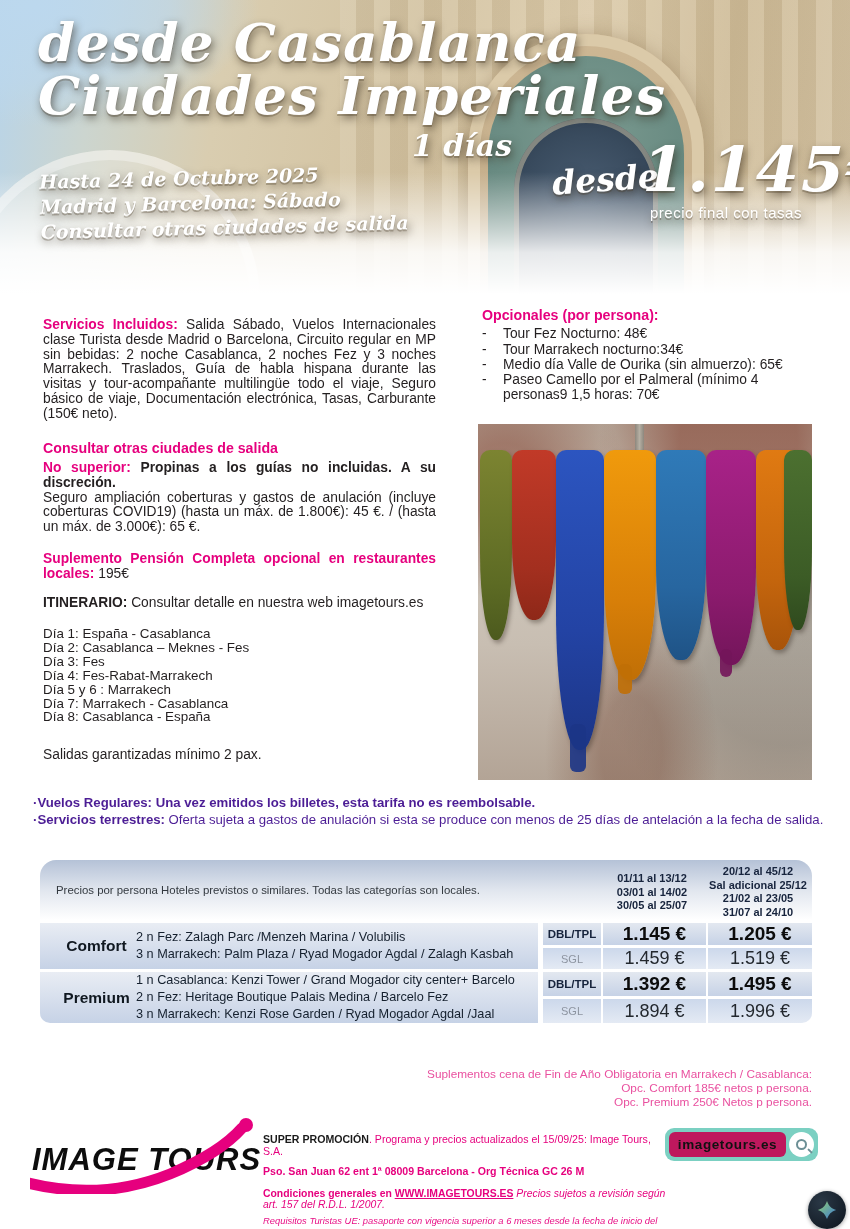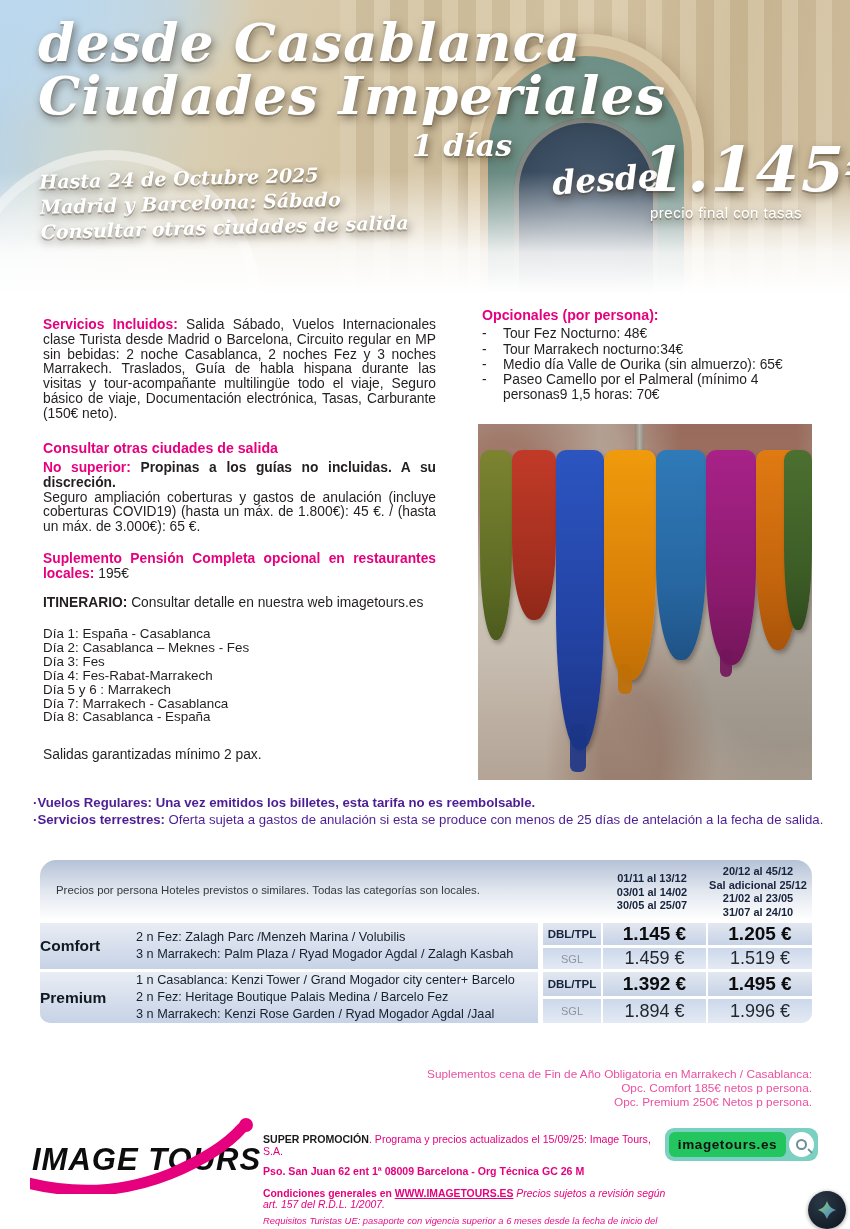--- a/index.html
+++ b/index.html
@@ -89,21 +89,21 @@
     background:linear-gradient(180deg,#b5c2d7 0%,#e2e7ef 52%,#ffffff 100%); }
   .pt-desc { width:480px; padding:24px 0 0 16px; font-size:11.4px; color:#33393f; }
   .pt-seasons { margin-left:auto; display:flex; width:272px; }
   .pt-spacer { width:60px; }
   .pt-scol { text-align:center; font-weight:700; font-size:11px; line-height:13.5px; color:#17243d; }
   .pt-scol.c1 { width:104px; padding-top:12px; }
   .pt-scol.c2 { width:108px; padding-top:5px; }
   .pt-group { display:flex; gap:5px; margin-top:3px; }
   .pt-left { width:498px; display:flex; align-items:center;
     background:linear-gradient(180deg,#e9edf4 0%,#c6d2e6 100%); }
-  .pt-cat { width:96px; font-weight:700; font-size:15.5px; color:#101820; }
+  .pt-cat { width:96px; padding-left:17px; font-weight:700; font-size:15.5px; color:#101820;text-align:center; }
   .pt-hotels { flex:1; font-size:12.7px; line-height:17px; }
   .pt-right { width:269px; display:flex; flex-direction:column; gap:3px; }
   .pt-row { flex:1; display:flex; gap:2px; }
   .pt-cell { display:flex; align-items:center; justify-content:center; }
   .pt-lab { width:58px; font-size:11.5px; font-weight:700; color:#16233c; }
   .pt-p1 { width:103px; } .pt-p2 { width:104px; }
   .pt-dbl .pt-cell { background:linear-gradient(180deg,#e3e8f0 0%,#c6d2e6 100%); }
   .pt-sgl .pt-cell { background:linear-gradient(180deg,#ccd8eb 0%,#e4eaf4 100%); }
   .pt-dbl .pt-p1,.pt-dbl .pt-p2 { font-size:19px; font-weight:700; color:#0c0c0c; }
   .pt-sgl .pt-lab { font-weight:400; color:#8d94a0; font-size:11px; }
@@ -123,21 +123,21 @@
   .ft-line1 { font-size:10.6px; margin-bottom:8px; }
   .ft-line1 .blk-b { color:#1a1a1a; font-weight:700; }
   .ft-addr { font-size:10.6px; font-weight:700; margin-bottom:11px; }
   .ft-cond { font-size:10.4px; margin-bottom:5px; font-weight:700; }
   .ft-cond a { color:#E6007E; }
   .ft-cond .it { font-weight:400; font-style:italic; }
   .ft-legal { font-size:9.4px; font-style:italic; line-height:12.5px; opacity:.95; }
 
   .searchbox { position:absolute; left:665px; top:1128px; width:153px; height:33px; background:#7BD0C2;
     border-radius:9px; display:flex; align-items:center; padding:4px; cursor:pointer; }
-  .searchbox .field { flex:1; height:25px; background:#22c55e; border-radius:6px; display:flex; align-items:center;
+  .searchbox .field { flex:1; height:25px; background:#be185d; border-radius:6px; display:flex; align-items:center;
     justify-content:center; font-weight:700; font-size:13.5px; letter-spacing:.6px; color:#111; }
   .searchbox .lens { width:25px; height:25px; margin-left:3px; background:#fff; border-radius:50%;
     display:flex; align-items:center; justify-content:center; }
   .lens .glass { position:relative; width:11px; height:11px; border:2px solid #6b8f95; border-radius:50%; }
   .lens .glass::after { content:""; position:absolute; left:9px; top:9px; width:6px; height:2px;
     background:#6b8f95; transform:rotate(45deg); border-radius:2px; }
 
   .assist-btn { position:absolute; left:808px; top:1191px; width:38px; height:38px; border-radius:50%;
     background:radial-gradient(circle at 35% 30%, #2a3846, #141d27 75%); display:flex; align-items:center;
     justify-content:center; cursor:pointer; box-shadow:0 1px 4px rgba(0,0,0,.4); }

